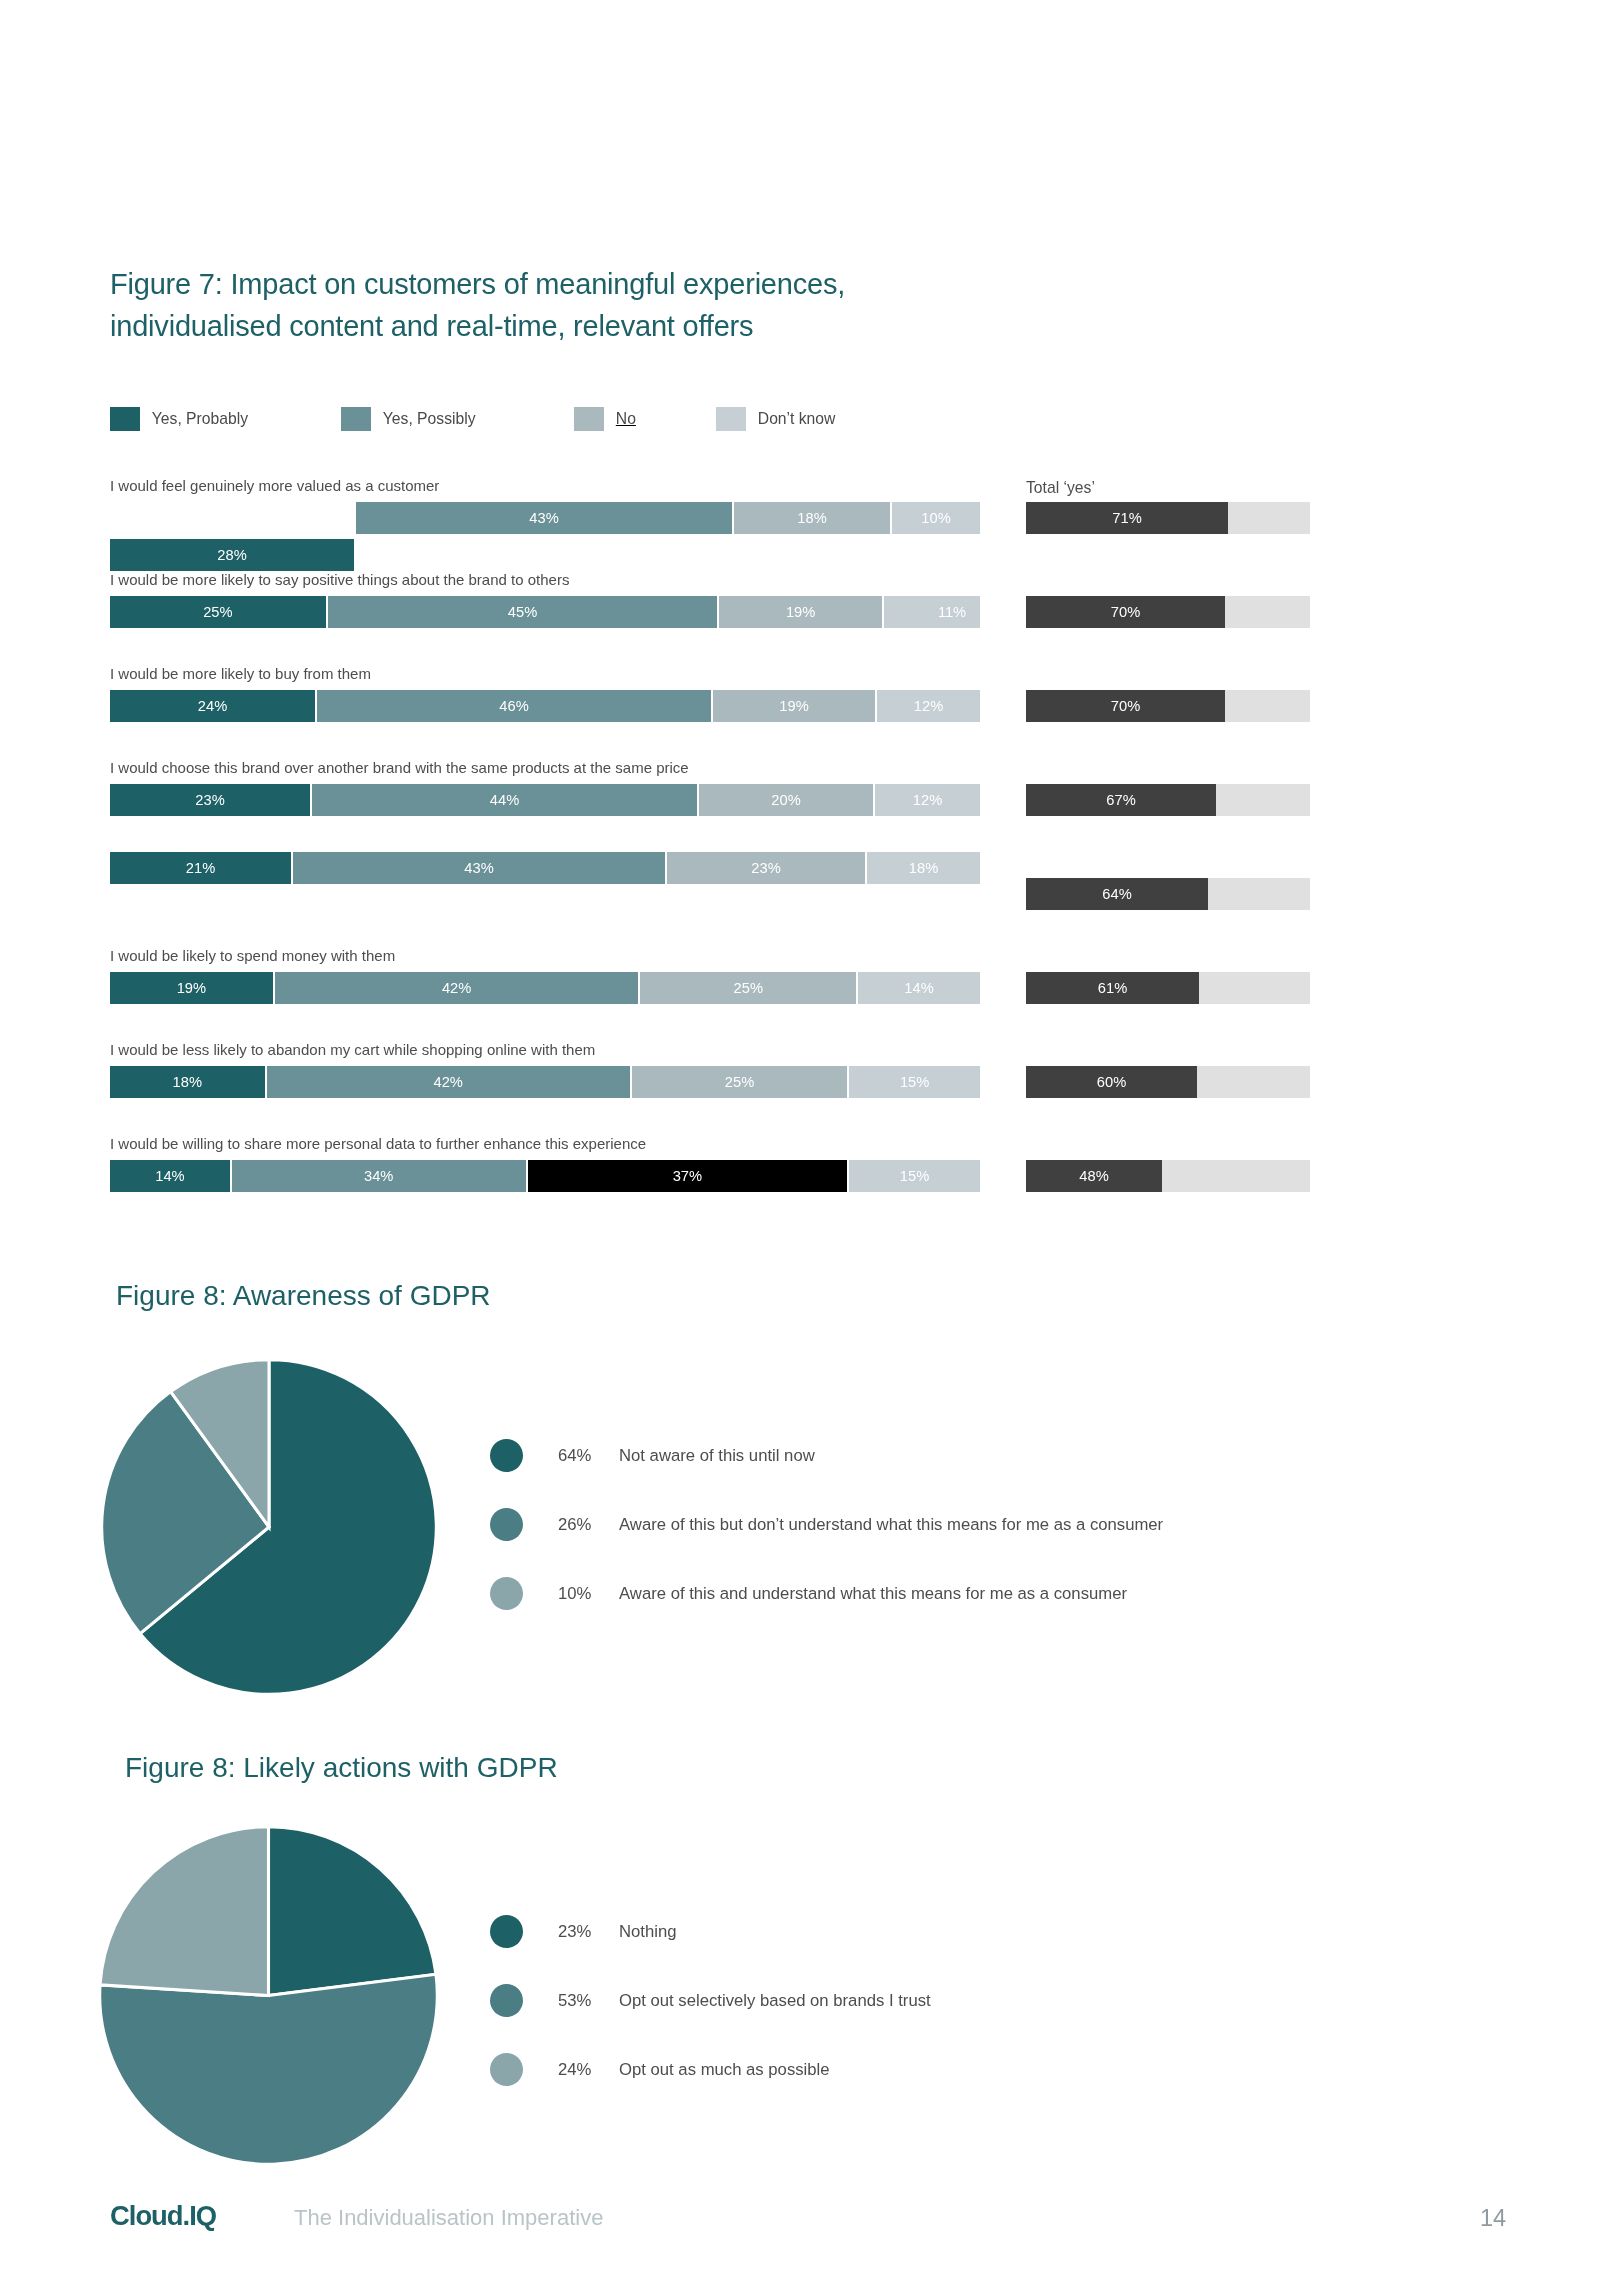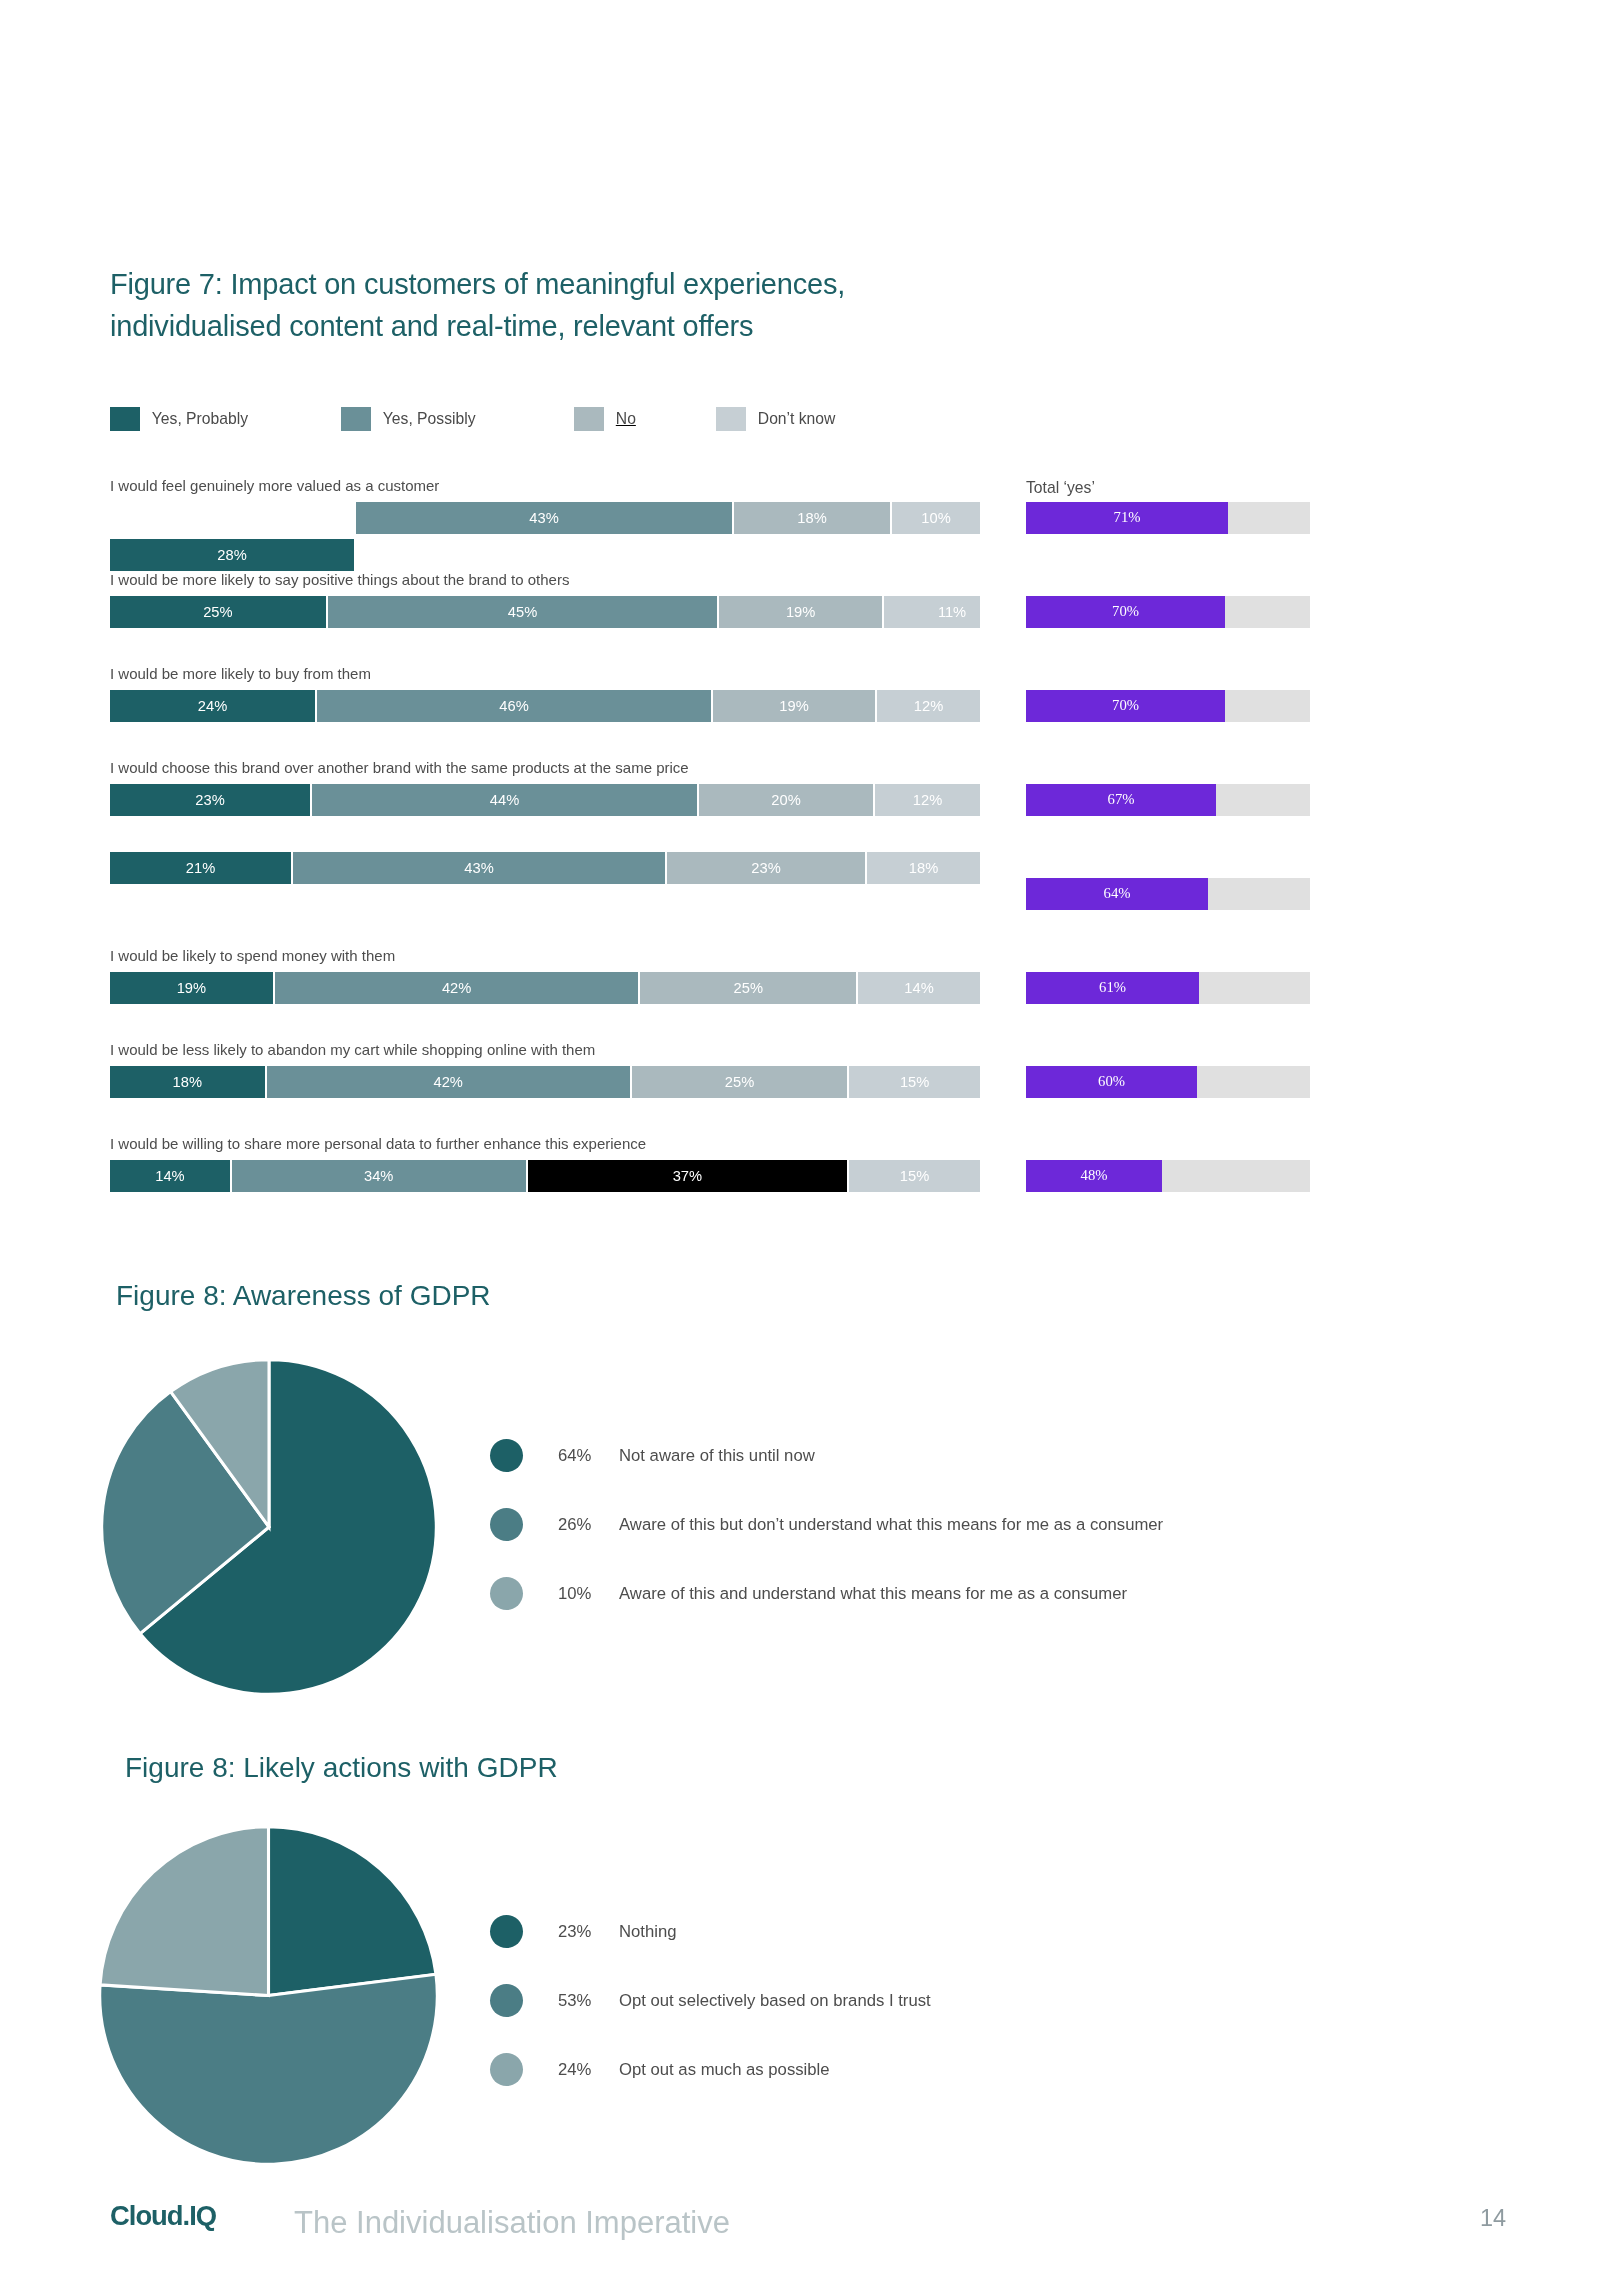--- a/index.html
+++ b/index.html
@@ -102,27 +102,26 @@
     left: 0;
     width: 284px;
     height: 32px;
     background: #e0e0e0;
   }
   .total-row .fill {
     position: absolute;
     top: 25.5px;
     left: 0;
     height: 32px;
-    background: #6d28d9;
+    background: #404040;
     display: flex;
     align-items: center;
     justify-content: center;
     color: #ffffff;
     font-size: 14.7px;
-    font-family: Liberation Serif, serif;
   }
 
   
   .fig8a-title {
     position: absolute;
     left: 116px;
     top: 1280px;
     font-size: 28px;
     color: #1d6066;
   }
@@ -180,21 +179,21 @@
     top: 2200px;
     font-size: 27.4px;
     font-weight: bold;
     color: #1d6066;
     letter-spacing: -1px;
   }
   .footer-title {
     position: absolute;
     left: 294px;
     top: 2205px;
-    font-size: 31px;
+    font-size: 22px;
     color: #b9c4c7;
   }
   .footer-page {
     position: absolute;
     left: 1480px;
     top: 2205px;
     font-size: 23.5px;
     color: #8f9ba0;
   }
 </style>

